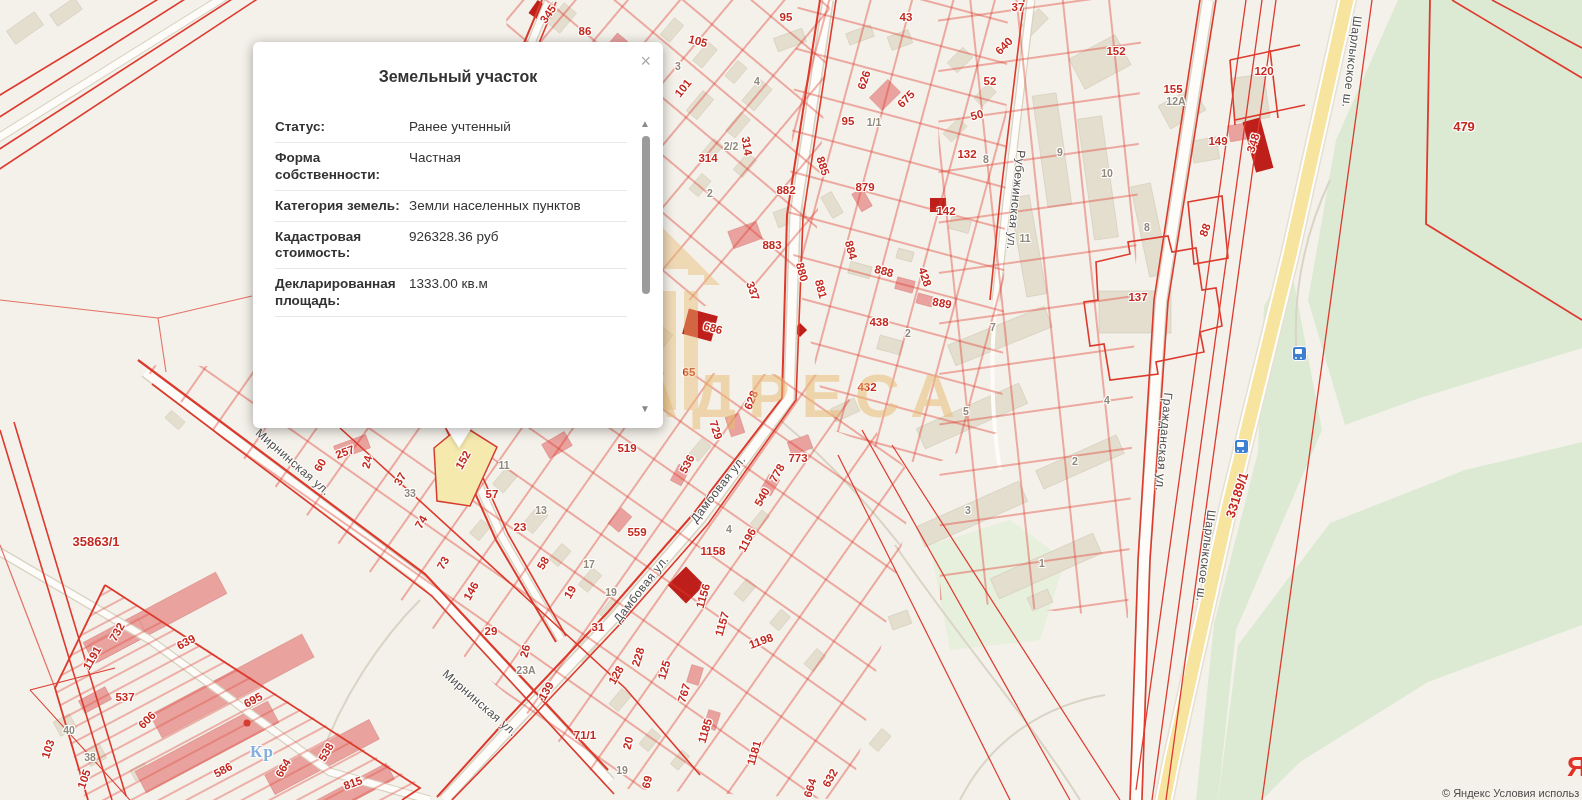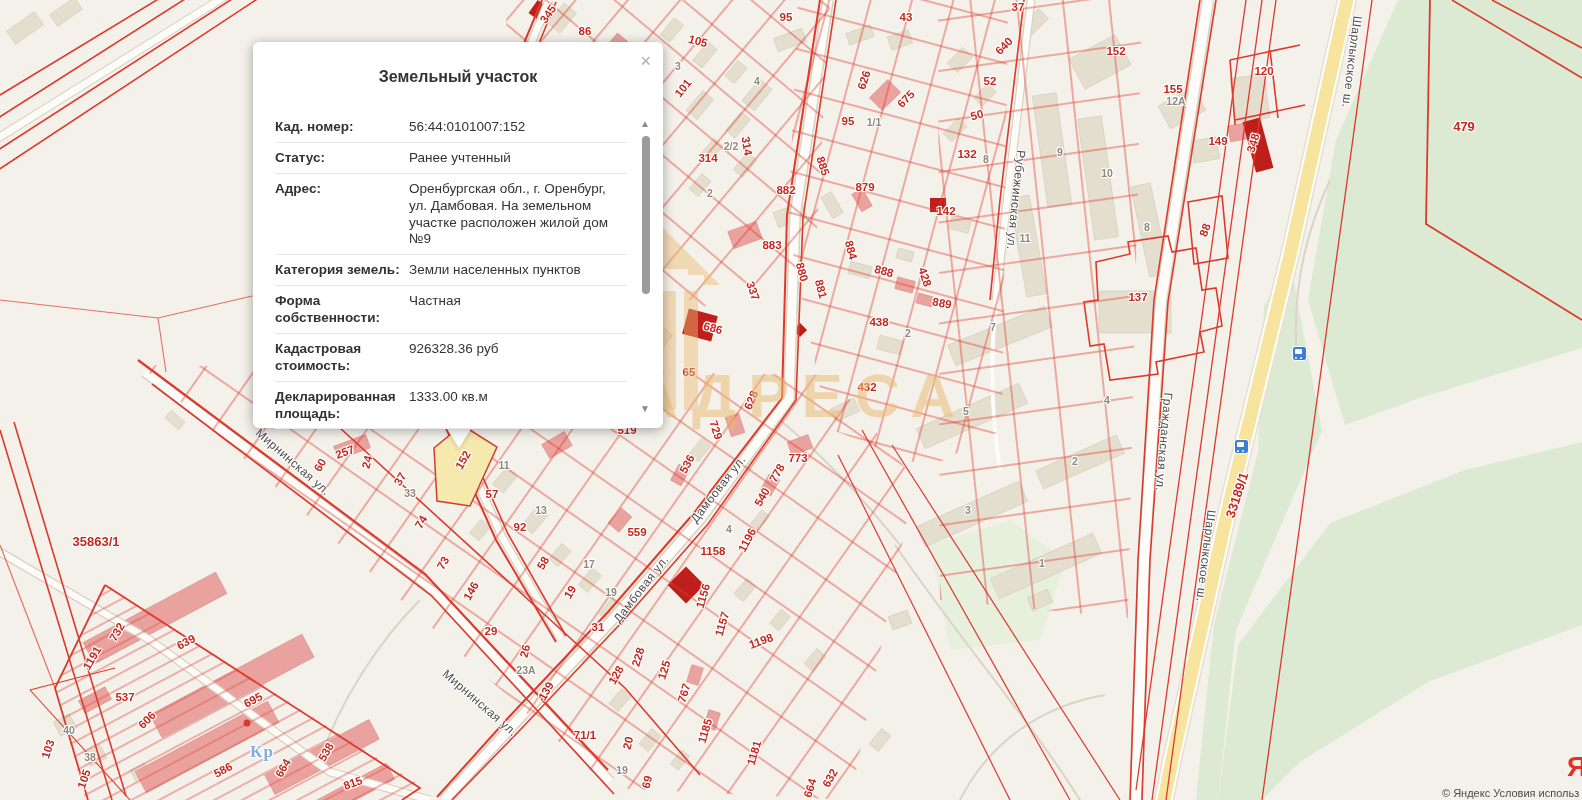--- a/index.html
+++ b/index.html
@@ -493,21 +493,21 @@
       <span class="plabel" style="left: 942px; top: 303px; transform: translate(-50%, -50%) rotate(10deg);">889</span>
       <span class="plabel" style="left: 879px; top: 322px; transform: translate(-50%, -50%) rotate(0deg);">438</span>
       <span class="plabel g" style="left: 908px; top: 333px; transform: translate(-50%, -50%) rotate(0deg);">2</span>
       <span class="plabel" style="left: 946px; top: 211px; transform: translate(-50%, -50%) rotate(0deg);">142</span>
       <span class="plabel" style="left: 753px; top: 291px; transform: translate(-50%, -50%) rotate(70deg);">337</span>
       <span class="plabel" style="left: 713px; top: 328px; transform: translate(-50%, -50%) rotate(15deg);">686</span>
       <span class="plabel" style="left: 689px; top: 372px; transform: translate(-50%, -50%) rotate(0deg);">65</span>
       <span class="plabel" style="left: 867px; top: 387px; transform: translate(-50%, -50%) rotate(0deg);">432</span>
       <span class="plabel" style="left: 751px; top: 400px; transform: translate(-50%, -50%) rotate(-68deg);">628</span>
       <span class="plabel" style="left: 716px; top: 430px; transform: translate(-50%, -50%) rotate(72deg);">729</span>
-      <span class="plabel" style="left: 627px; top: 430px; transform: translate(-50%, -50%) rotate(0deg);">519</span>
+      <span class="plabel" style="left: 627px; top: 448px; transform: translate(-50%, -50%) rotate(0deg);">519</span>
       <span class="plabel" style="left: 687px; top: 464px; transform: translate(-50%, -50%) rotate(-62deg);">536</span>
       <span class="plabel" style="left: 798px; top: 458px; transform: translate(-50%, -50%) rotate(0deg);">773</span>
       <span class="plabel" style="left: 777px; top: 473px; transform: translate(-50%, -50%) rotate(-60deg);">778</span>
       <span class="plabel" style="left: 762px; top: 497px; transform: translate(-50%, -50%) rotate(-60deg);">540</span>
       <span class="plabel" style="left: 747px; top: 540px; transform: translate(-50%, -50%) rotate(-62deg);">1196</span>
       <span class="plabel g" style="left: 729px; top: 529px; transform: translate(-50%, -50%) rotate(0deg);">4</span>
       <span class="plabel" style="left: 713px; top: 551px; transform: translate(-50%, -50%) rotate(0deg);">1158</span>
       <span class="plabel" style="left: 637px; top: 532px; transform: translate(-50%, -50%) rotate(0deg);">559</span>
       <span class="plabel" style="left: 703px; top: 596px; transform: translate(-50%, -50%) rotate(-73deg);">1156</span>
       <span class="plabel" style="left: 722px; top: 624px; transform: translate(-50%, -50%) rotate(-73deg);">1157</span>
@@ -528,21 +528,21 @@
       <span class="plabel" style="left: 471px; top: 591px; transform: translate(-50%, -50%) rotate(-60deg);">146</span>
       <span class="plabel" style="left: 543px; top: 563px; transform: translate(-50%, -50%) rotate(-60deg);">58</span>
       <span class="plabel" style="left: 570px; top: 592px; transform: translate(-50%, -50%) rotate(-60deg);">19</span>
       <span class="plabel g" style="left: 589px; top: 564px; transform: translate(-50%, -50%) rotate(0deg);">17</span>
       <span class="plabel g" style="left: 611px; top: 592px; transform: translate(-50%, -50%) rotate(0deg);">19</span>
       <span class="plabel g" style="left: 622px; top: 770px; transform: translate(-50%, -50%) rotate(0deg);">19</span>
       <span class="plabel" style="left: 585px; top: 735px; transform: translate(-50%, -50%) rotate(0deg);">71/1</span>
       <span class="plabel" style="left: 628px; top: 743px; transform: translate(-50%, -50%) rotate(-75deg);">20</span>
       <span class="plabel" style="left: 647px; top: 782px; transform: translate(-50%, -50%) rotate(-75deg);">69</span>
       <span class="plabel" style="left: 492px; top: 494px; transform: translate(-50%, -50%) rotate(0deg);">57</span>
-      <span class="plabel" style="left: 520px; top: 527px; transform: translate(-50%, -50%) rotate(0deg);">92</span>
+      <span class="plabel" style="left: 520px; top: 527px; transform: translate(-50%, -50%) rotate(0deg);">23</span>
       <span class="plabel g" style="left: 504px; top: 465px; transform: translate(-50%, -50%) rotate(0deg);">11</span>
       <span class="plabel g" style="left: 541px; top: 510px; transform: translate(-50%, -50%) rotate(0deg);">13</span>
       <span class="plabel g" style="left: 390px; top: 493px; transform: translate(-50%, -50%) rotate(0deg); margin-left: 20px;">33</span>
       <span class="plabel" style="left: 400px; top: 479px; transform: translate(-50%, -50%) rotate(-60deg);">37</span>
       <span class="plabel" style="left: 421px; top: 522px; transform: translate(-50%, -50%) rotate(-60deg);">74</span>
       <span class="plabel" style="left: 443px; top: 563px; transform: translate(-50%, -50%) rotate(-60deg);">73</span>
       <span class="plabel" style="left: 320px; top: 465px; transform: translate(-50%, -50%) rotate(-60deg);">60</span>
       <span class="plabel" style="left: 345px; top: 452px; transform: translate(-50%, -50%) rotate(-20deg);">257</span>
       <span class="plabel" style="left: 367px; top: 462px; transform: translate(-50%, -50%) rotate(-75deg);">24</span>
       <span class="plabel" style="left: 463px; top: 460px; transform: translate(-50%, -50%) rotate(-60deg);">152</span>
@@ -610,43 +610,35 @@
   </svg>
   <div id="wm-title">АДРЕСА</div>
 </div>
 
 <div id="popup-tail"></div>
 <div id="popup">
   <span id="popup-close">×</span>
   <div id="popup-title">Земельный участок</div>
   <div id="popup-rows">
 
-      <div class="prow">
-        <div class="pl">Кад. номер:</div>
-        <div class="pv">56:44:0101007:152</div>
-      </div>
 
       <div class="prow">
         <div class="pl">Статус:</div>
         <div class="pv">Ранее учтенный</div>
       </div>
 
+
       <div class="prow">
-        <div class="pl">Адрес:</div>
-        <div class="pv">Оренбургская обл., г. Оренбург, ул. Дамбовая. На земельном участке расположен жилой дом №9</div>
+        <div class="pl">Форма собственности:</div>
+        <div class="pv">Частная</div>
       </div>
 
       <div class="prow">
         <div class="pl">Категория земель:</div>
         <div class="pv">Земли населенных пунктов</div>
-      </div>
-
-      <div class="prow">
-        <div class="pl">Форма собственности:</div>
-        <div class="pv">Частная</div>
       </div>
 
       <div class="prow">
         <div class="pl">Кадастровая стоимость:</div>
         <div class="pv">926328.36 руб</div>
       </div>
 
       <div class="prow">
         <div class="pl">Декларированная площадь:</div>
         <div class="pv">1333.00 кв.м</div>

